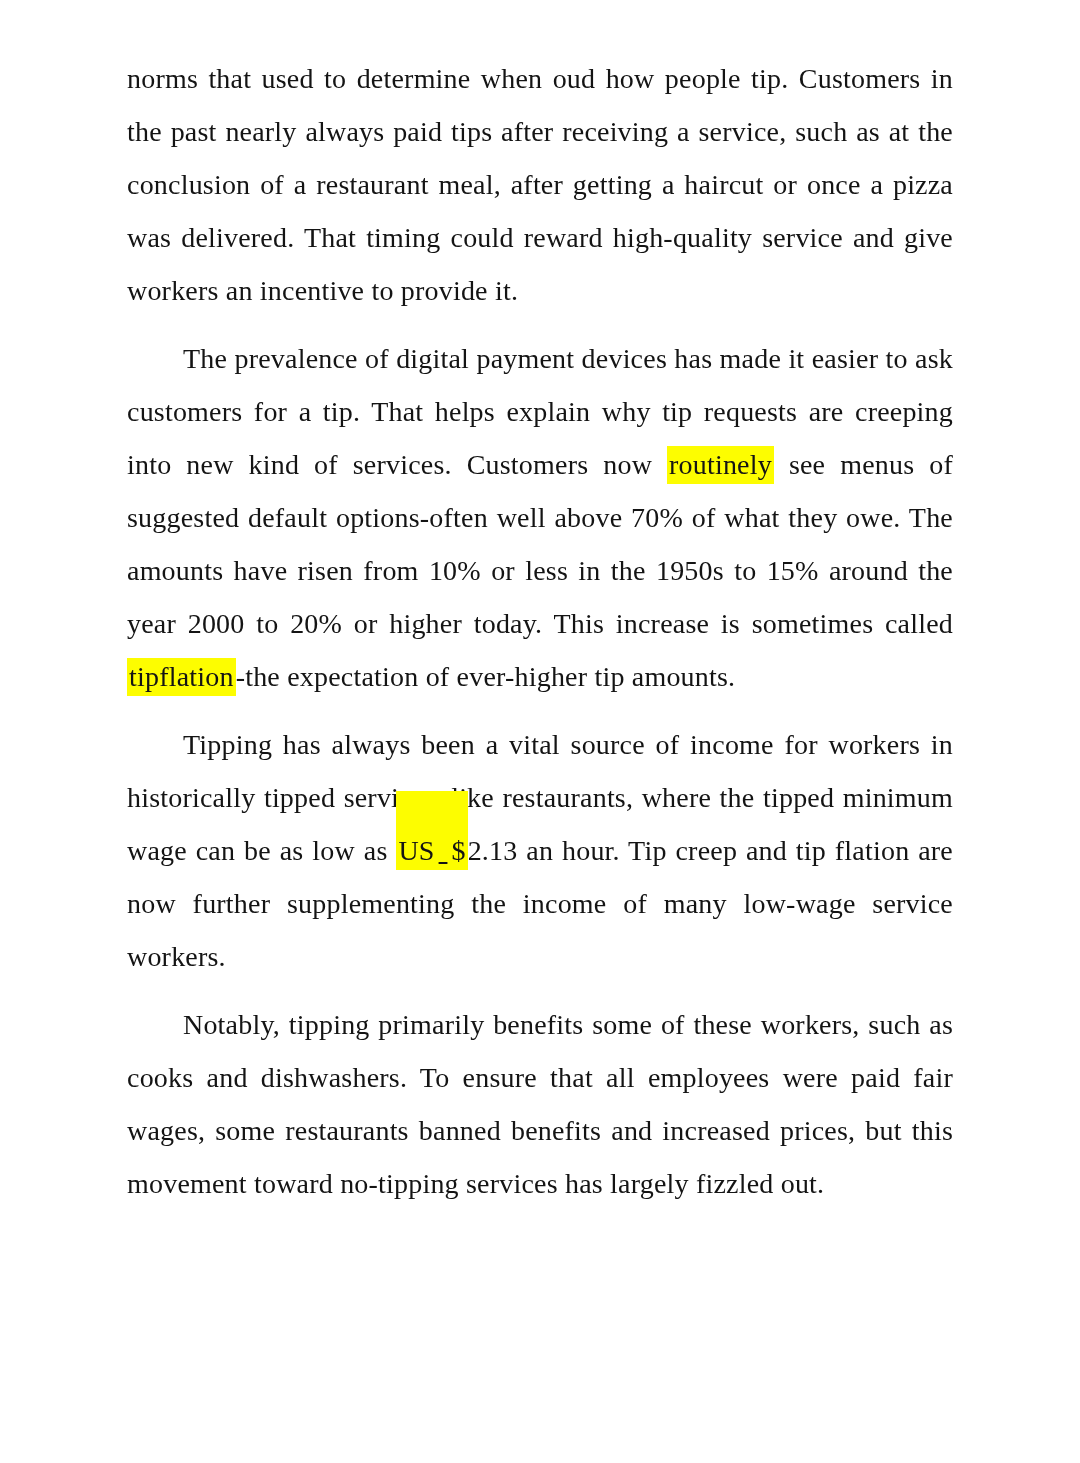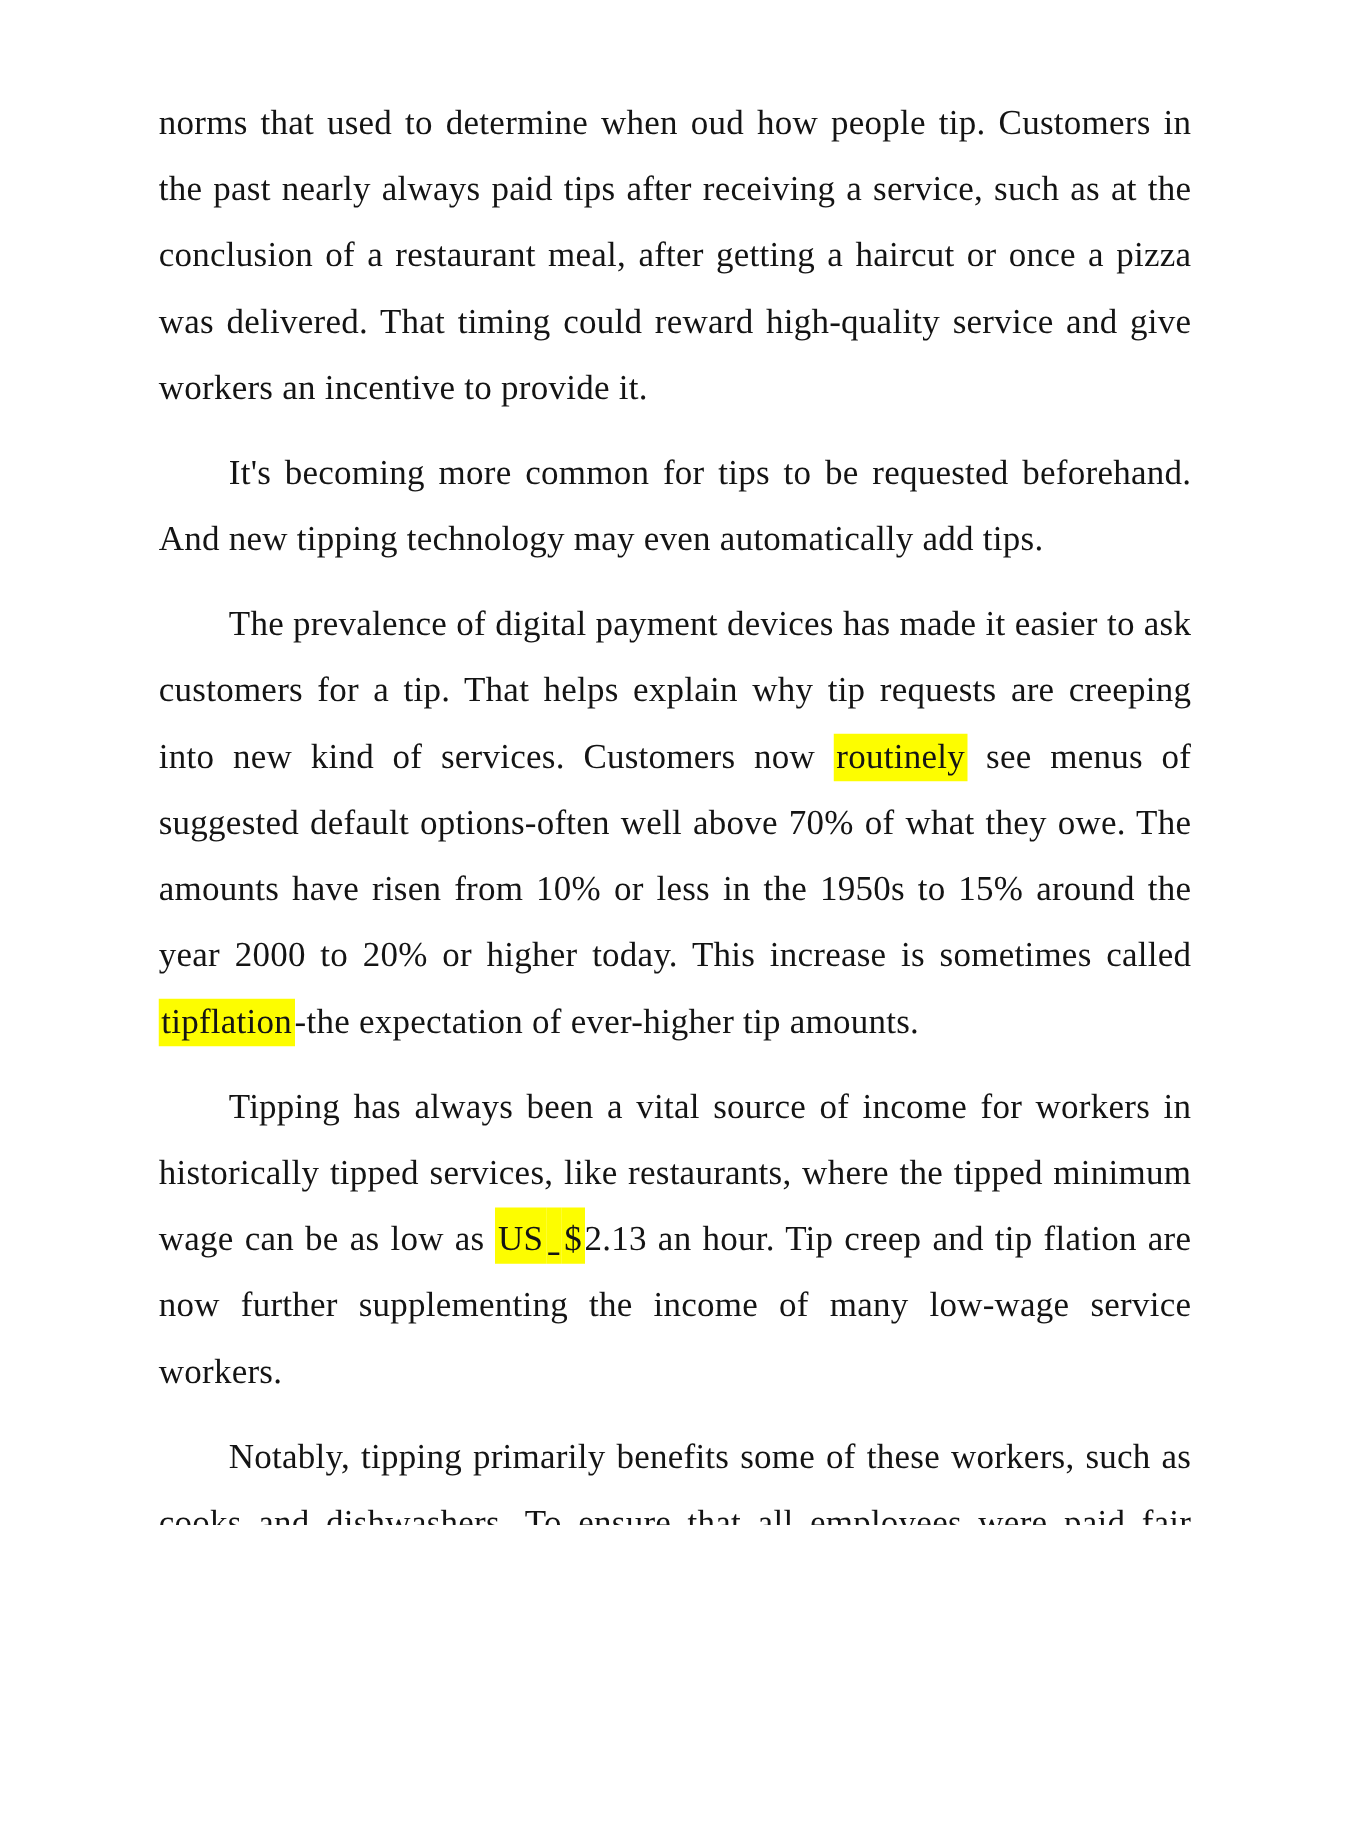--- a/index.html
+++ b/index.html
@@ -8,21 +8,20 @@
     background: #ffffff;
   }
   .page {
     position: relative;
     width: 1080px;
     height: 1200px;
     background: #ffffff;
     overflow: hidden;
     font-family: "Liberation Serif", "DejaVu Serif", serif;
     color: #141414;
-    margin-top: 20px;
   }
   .content {
     position: absolute;
     left: 127px;
     top: 52px;
     width: 826px;
     text-align: justify;
     font-size: 28px;
     line-height: 53px;
     letter-spacing: 0.2px;
@@ -31,21 +30,21 @@
     margin: 0 0 15px 0;
   }
   .para.indent {
     text-indent: 56px;
   }
   .highlight {
     background: var(--hl, #fdfd00);
     padding: 3px 2px 4px 2px;
   }
   .tall {
-    padding-top: 10px;
+    padding-top: 44px;
   }
   .underline {
     text-decoration: underline;
   }
   .accent-square {
     position: absolute;
     left: 110px;
     top: 1421px;
     width: 15px;
     height: 12px;
@@ -61,21 +60,20 @@
     line-height: 26px;
     color: #141414;
   }
 </style>
 </head>
 <body>
 
 <div class="page">
   <div class="content" id="paragraphs">
       <p class="para"><span>norms that used to determine when oud how people tip. Customers in the past nearly always paid tips after receiving a service, such as at the conclusion of a restaurant meal, after getting a haircut or once a pizza was delivered. That timing could reward high-quality service and give workers an incentive to provide it.</span></p>
-      <p class="para indent"><span>It's becoming more common for tips to be requested beforehand. And new tipping technology may even automatically add tips.</span></p>
       <p class="para indent"><span>The prevalence of digital payment devices has made it easier to ask customers for a tip. That helps explain why tip requests are creeping into new kind of services. Customers now </span><span class="highlight">routinely</span><span> see menus of suggested default options-often well above 70% of what they owe. The amounts have risen from 10% or less in the 1950s to 15% around the year 2000 to 20% or higher today. This increase is sometimes called </span><span class="highlight">tipflation</span><span>-the expectation of ever-higher tip amounts.</span></p>
       <p class="para indent"><span>Tipping has always been a vital source of income for workers in historically tipped services, like restaurants, where the tipped minimum wage can be as low as </span><span class="highlight tall">US</span><span class="highlight tall underline"> </span><span class="highlight tall">$</span><span>2.13 an hour. Tip creep and tip flation are now further supplementing the income of many low-wage service workers.</span></p>
       <p class="para indent"><span>Notably, tipping primarily benefits some of these workers, such as cooks and dishwashers. To ensure that all employees were paid fair wages, some restaurants banned benefits and increased prices, but this movement toward no-tipping services has largely fizzled out.</span></p>
     </div>
   <div class="footer">
     <span class="accent-square"></span>
     <div class="page-number">4</div>
   </div>
 </div>
 

